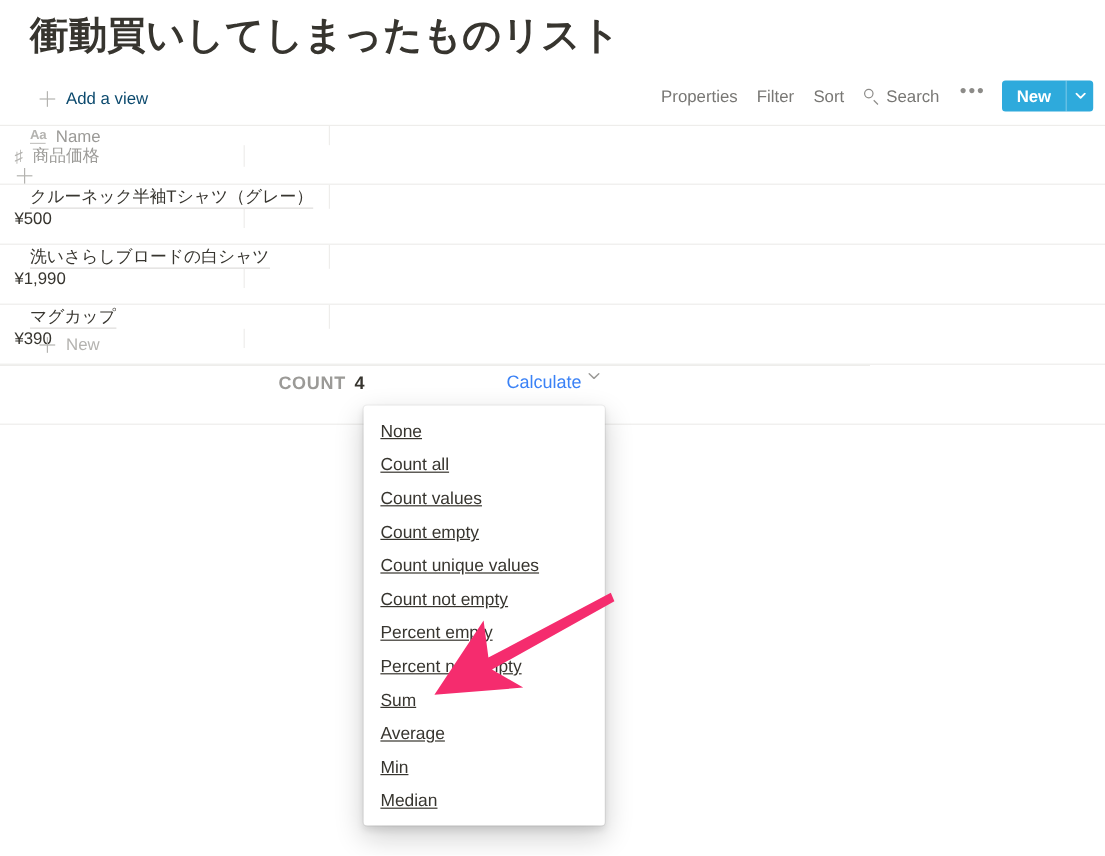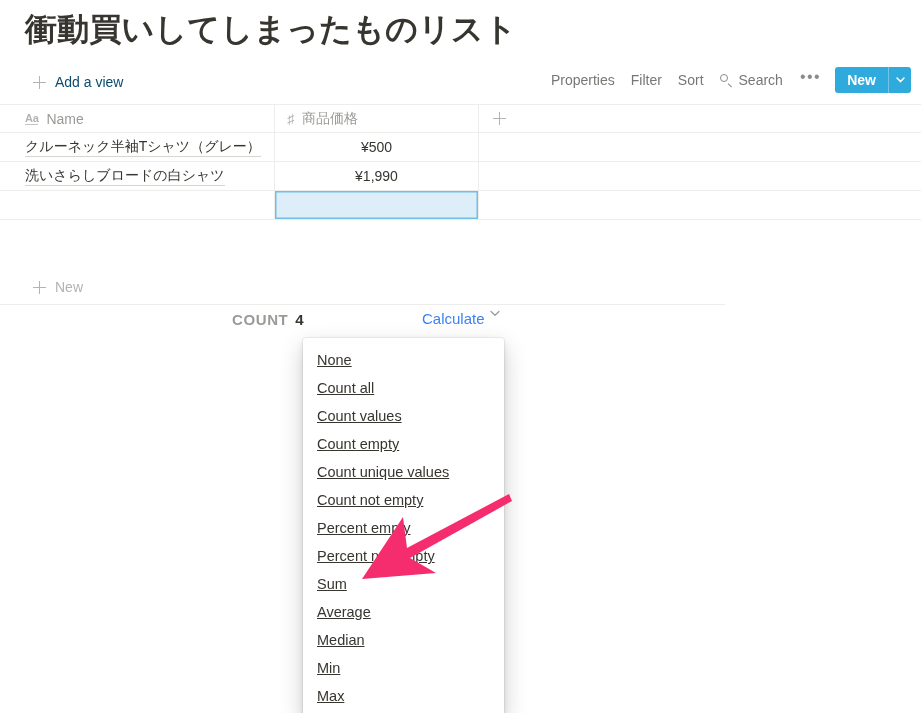--- a/index.html
+++ b/index.html
@@ -151,24 +151,25 @@
 
   
   .table {
     position: absolute;
     left: 0;
     top: 104px;
     width: 921px;
   }
   .trow {
     position: relative;
-    height: 29px;
+    height: 50px;
     border-bottom: 1px solid #eeedeb;
     display: flex;
     box-sizing: border-box;
+    flex-direction: column;
   }
   .trow.head {
     border-top: 1px solid #eeedeb;
     border-bottom: 1px solid #eeedeb;
   }
   .cell-name {
     width: 275px;
     flex: none;
     box-sizing: border-box;
     padding: 0 8px 0 25px;
@@ -178,21 +179,21 @@
     font-size: 14px;
     overflow: hidden;
   }
   .cell-price {
     width: 204px;
     flex: none;
     box-sizing: border-box;
     padding: 0 12px;
     display: flex;
     align-items: center;
-    justify-content: center;
+    justify-content: flex-start;
     border-right: 1px solid #eeedeb;
     font-size: 14px;
   }
   .trow.head .cell-price { justify-content: flex-start; }
   .cell-add {
     flex: 1 1 auto;
     box-sizing: border-box;
     padding: 0 14px;
     display: flex;
     align-items: center;
@@ -393,20 +394,29 @@
   <div class="trow">
     <div class="cell-name">
       <span class="row-title">洗いさらしブロードの白シャツ</span>
     </div>
     <div class="cell-price">
       <span class="price-val">¥1,990</span>
     </div>
     <div class="cell-add"></div>
   </div>
 
+  <div class="trow">
+    <div class="cell-name">
+      <span class="row-title">マグカップ</span>
+    </div>
+    <div class="cell-price">
+      <span class="price-val">¥390</span>
+    </div>
+    <div class="cell-add"></div>
+  </div>
 
   <div class="trow">
     <div class="cell-name">
       <span class="row-title" style="border:none"></span>
     </div>
     <div class="cell-price cell-selected">
       <span class="price-val"></span>
     </div>
     <div class="cell-add"></div>
   </div>
@@ -435,22 +445,21 @@
   <div class="menu-item">None</div>
   <div class="menu-item">Count all</div>
   <div class="menu-item">Count values</div>
   <div class="menu-item">Count empty</div>
   <div class="menu-item">Count unique values</div>
   <div class="menu-item">Count not empty</div>
   <div class="menu-item">Percent empty</div>
   <div class="menu-item">Percent not empty</div>
   <div class="menu-item">Sum</div>
   <div class="menu-item">Average</div>
+  <div class="menu-item">Min</div>
   <div class="menu-item">Median</div>
-  <div class="menu-item">Min</div>
-  <div class="menu-item">Max</div>
 </div>
 
 <svg class="arrow-layer" viewBox="0 0 921 713">
   <g>
     <path d="M509 494 L407 548 L403 517 L362 579 L436 573 L410 558 L512 501 Z" fill="#f52c6e"></path>
   </g>
 </svg>
 
 </body></html>

